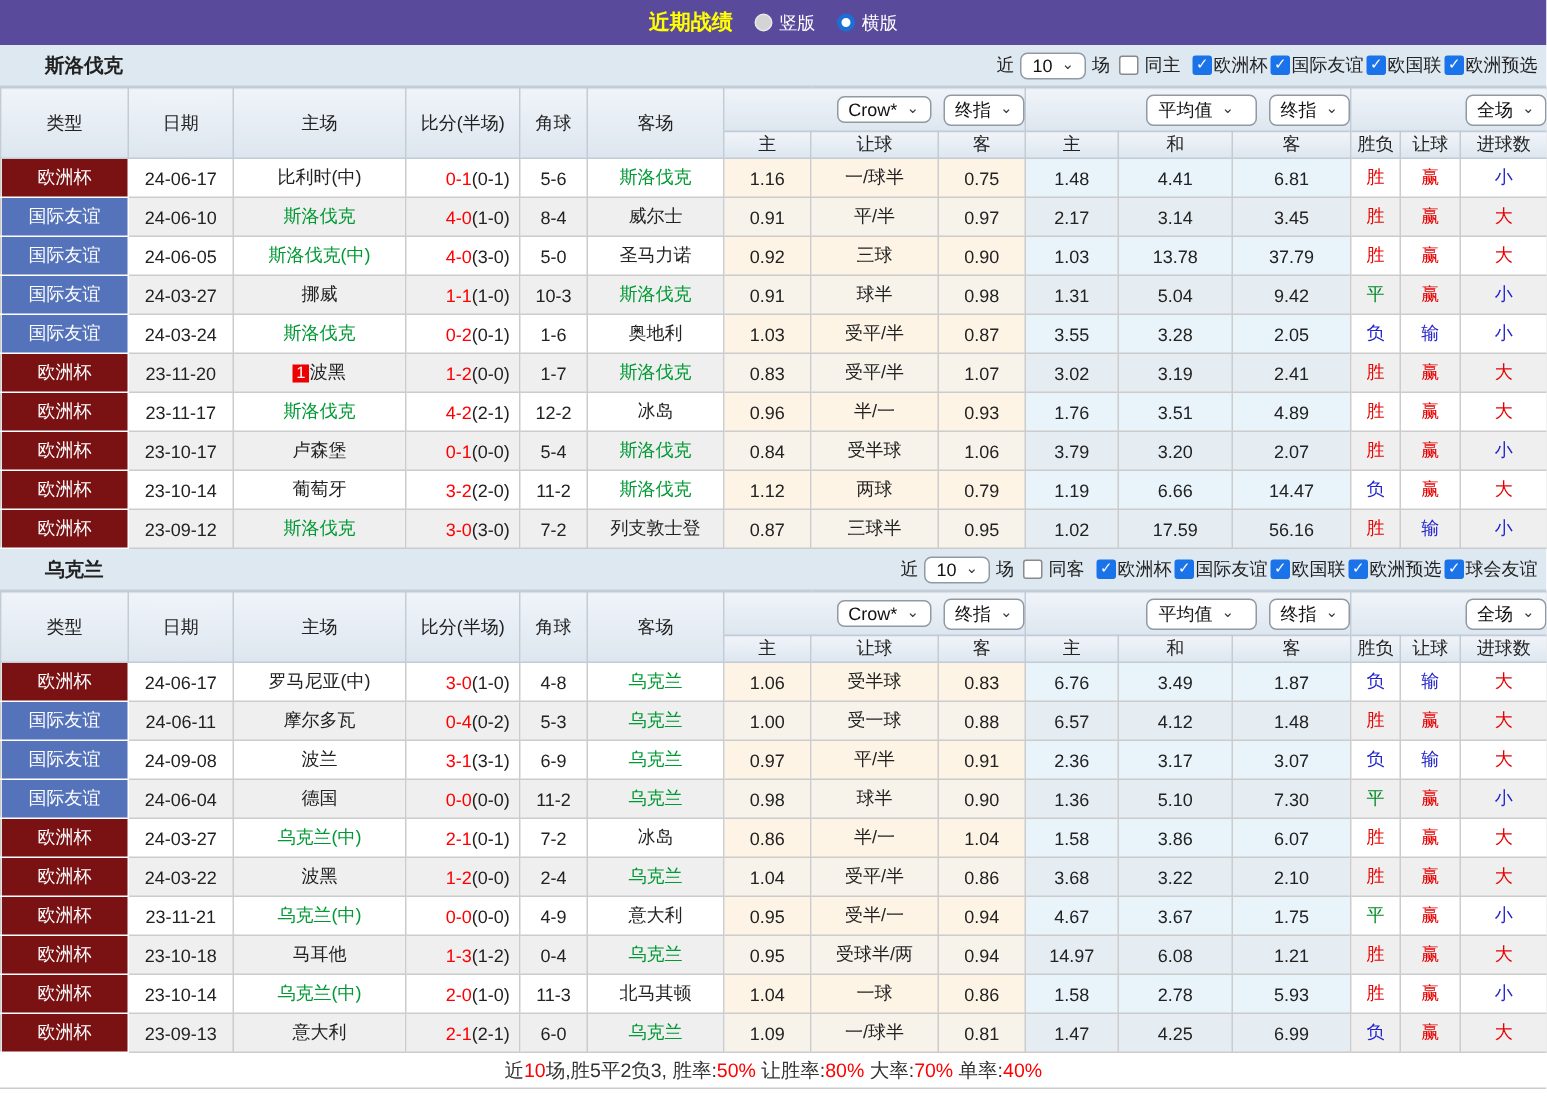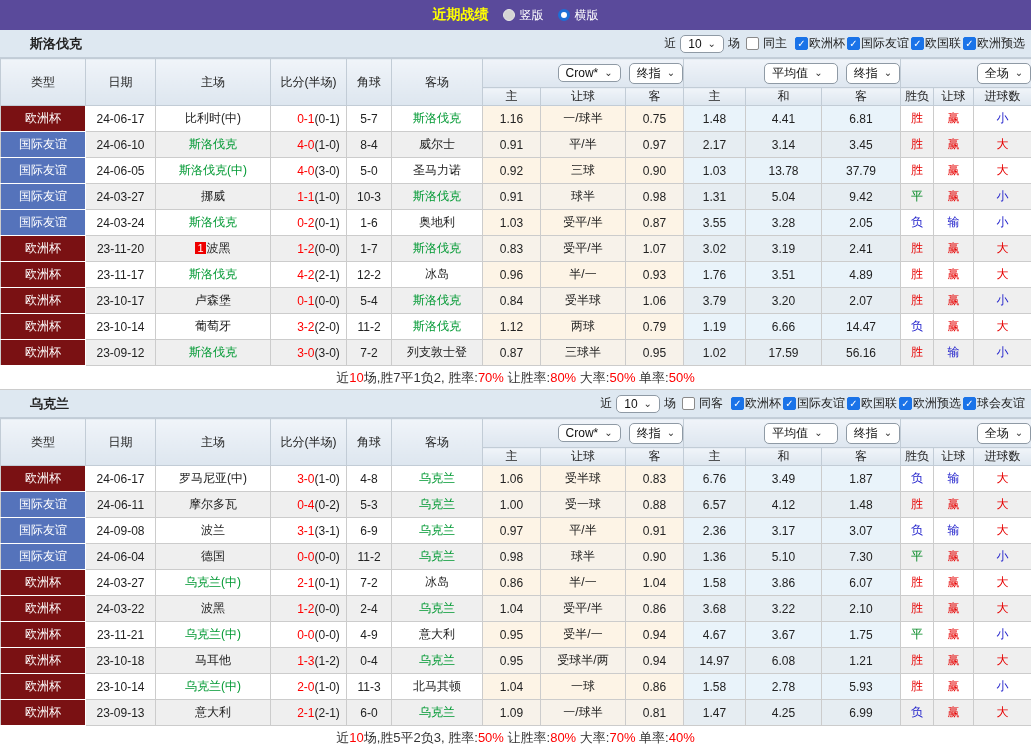--- a/index.html
+++ b/index.html
@@ -160,21 +160,21 @@
         <th>让球</th>
         <th>进球数</th>
       </tr>
     </thead>
     <tbody>
         <tr>
           <td class="type" style="background: rgb(122, 17, 19);">欧洲杯</td>
           <td>24-06-17</td>
           <td class="teamlink"><span>比利时(中)</span></td>
           <td><span class="redtxt">0-1</span><span>(0-1)</span></td>
-          <td>5-7</td>
+          <td>5-6</td>
           <td class="teamlink"><span class="green">斯洛伐克</span></td>
           <td class="crow">1.16</td>
           <td class="crow">一/球半</td>
           <td class="crow">0.75</td>
           <td class="avg">1.48</td>
           <td class="avg">4.41</td>
           <td class="avg">6.81</td>
           <td style="color: rgb(230, 0, 0);">胜</td>
           <td style="color: rgb(230, 0, 0);">赢</td>
           <td style="color: rgb(34, 34, 204);">小</td>
@@ -327,21 +327,20 @@
           <td class="crow">0.95</td>
           <td class="avg">1.02</td>
           <td class="avg">17.59</td>
           <td class="avg">56.16</td>
           <td style="color: rgb(230, 0, 0);">胜</td>
           <td style="color: rgb(34, 34, 204);">输</td>
           <td style="color: rgb(34, 34, 204);">小</td>
         </tr>
       </tbody>
   </table>
-  <div class="summary"><span>近</span><span class="red">10</span><span>场,胜7平1负2, 胜率:</span><span class="red">70%</span><span> 让胜率:</span><span class="red">80%</span><span> 大率:</span><span class="red">50%</span><span> 单率:</span><span class="red">50%</span></div>
 </div>
 
 <div class="section">
   <div class="team-bar">
     <span class="tname">乌克兰</span>
     <div class="filters">
       <span>近</span>
       <span class="dd">
         <span>10</span>
         <span class="chev">⌄</span>

